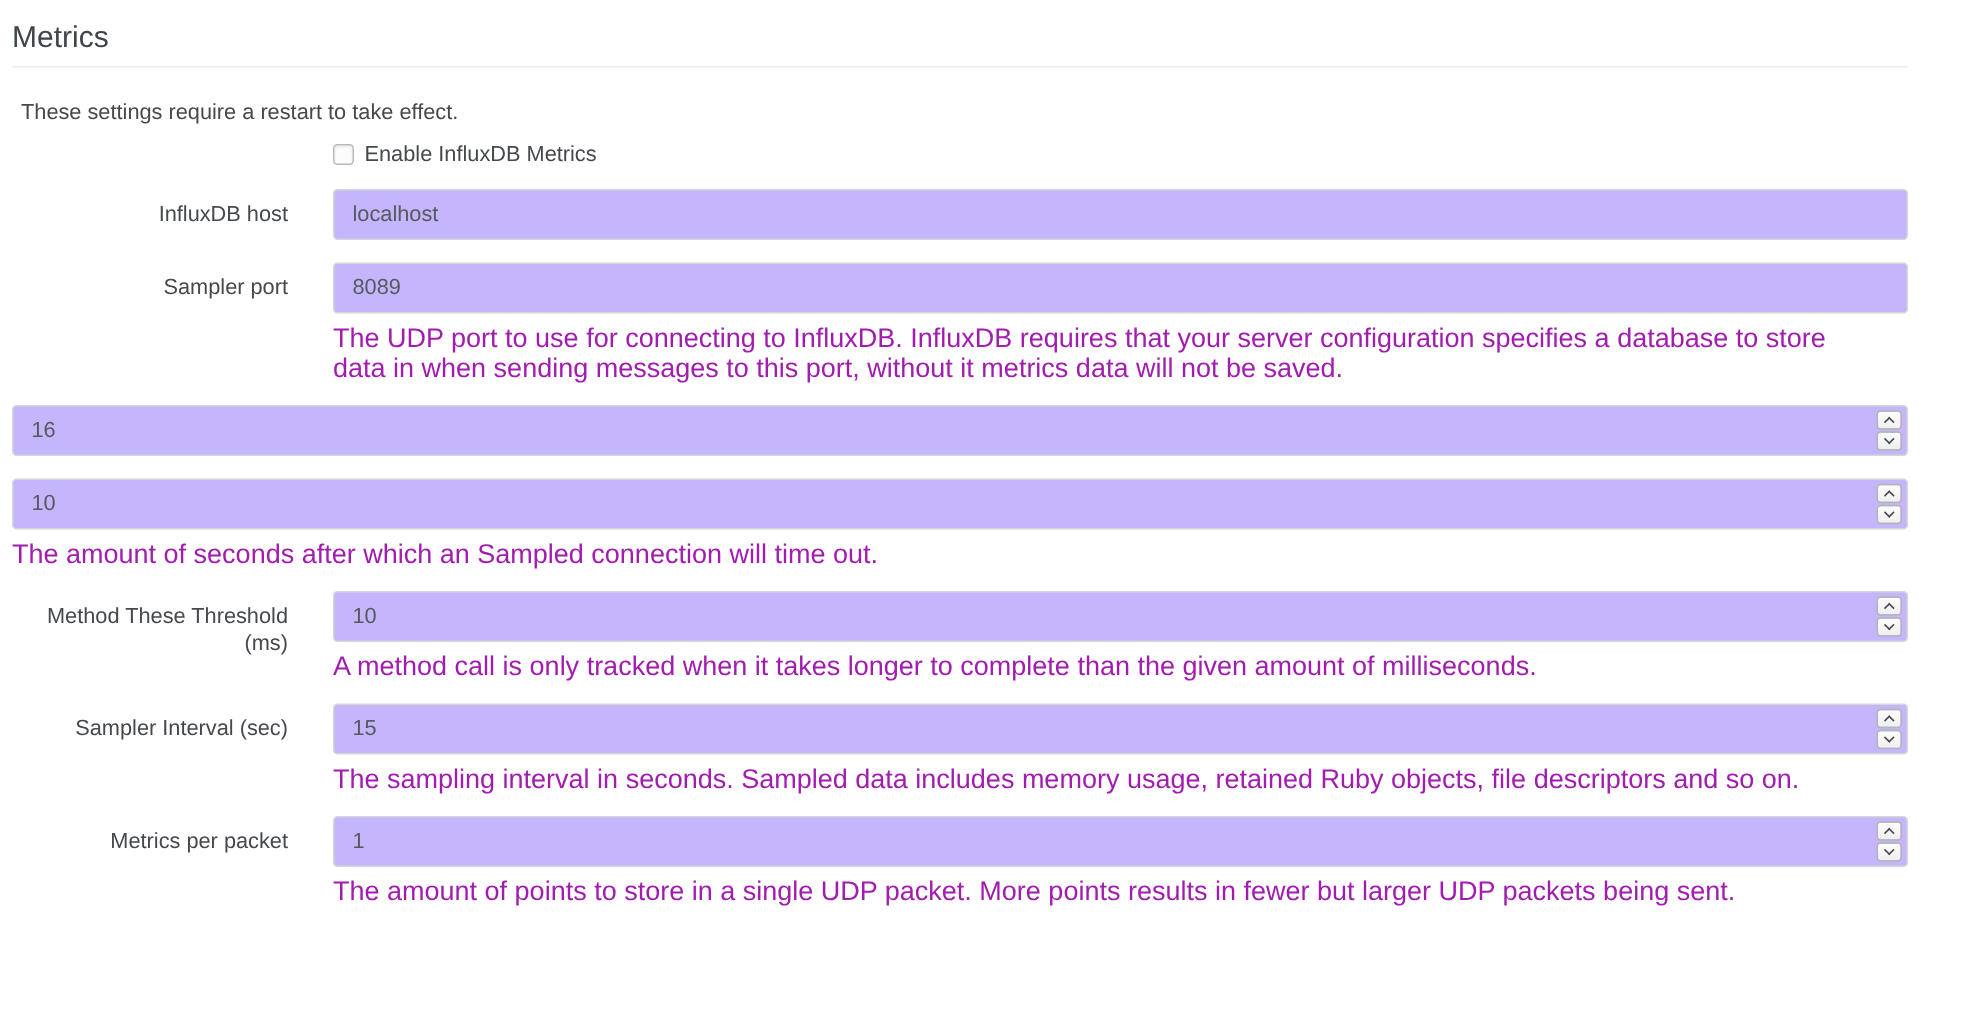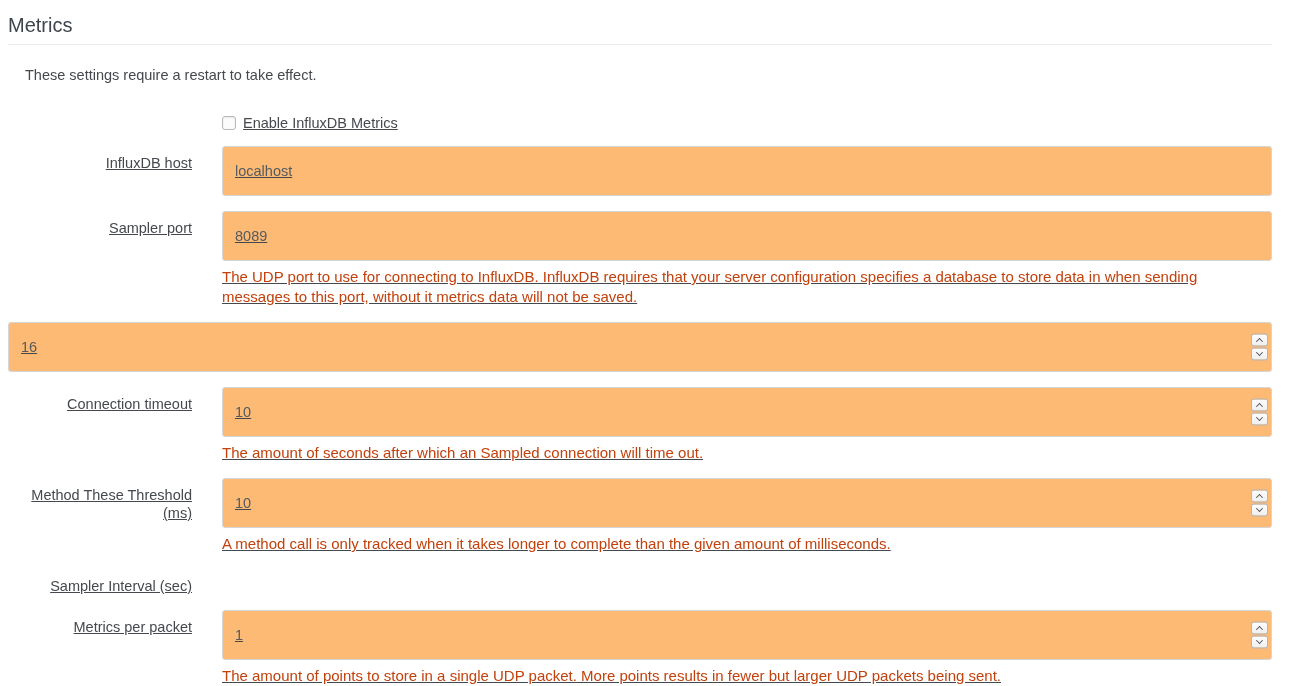--- a/index.html
+++ b/index.html
@@ -23,26 +23,26 @@
     color: #3e454d;
     margin: 0;
     line-height: 26px;
   }
   hr.title-rule {
     border: 0;
     border-top: 1px solid #ececee;
     margin: 6px 0 0 0;
   }
   .restart-note {
-    margin: 20px 0 0 17px;
+    margin: 20px 0 0 6px;
     font-size: 14.5px;
     color: #45494e;
     line-height: 20px;
   }
-  form { margin-top: 28px; text-decoration: underline; }
+  form { margin-top: 8px; }
   .checkbox-row {
     display: flex;
     align-items: center;
     gap: 7px;
     padding-left: 214px;
     margin-bottom: 13px;
     height: 20px;
   }
   .checkbox-row input[type="checkbox"] {
     appearance: none;
@@ -55,49 +55,50 @@
     box-shadow: inset 0 1px 2px rgba(0,0,0,0.08);
     margin: 0;
   }
   .checkbox-row label {
     font-size: 14.5px;
     color: #45494e;
   }
   .form-group {
     display: flex;
     margin-bottom: 15px;
+    justify-content: flex-end;
   }
   .control-label {
     flex: 0 0 214px;
     padding-right: 30px;
     padding-top: 8px;
     text-align: right;
     font-size: 14.5px;
     color: #45494e;
     line-height: 18px;
   }
   .control-col { flex: 1; min-width: 0; }
   .input-wrap { position: relative; }
   input.form-control {
     display: block;
     width: 100%;
-    height: 50px;
+    height: 34px;
     padding: 6px 12px;
     font-size: 14.5px;
     font-family: inherit;
     color: #555a5f;
-    background: #fdba74;
+    background: #c4b5fd;
     border: 1px solid #d6d6d6;
     border-radius: 3px;
     outline: none;
   }
   .help-block {
     margin: 6px 0 0 0;
-    font-size: 15px;
-    color: #c2410c;
+    font-size: 18px;
+    color: #a21caf;
     line-height: 20px;
     max-width: 1034px;
   }
   .spinner {
     position: absolute;
     right: 4px;
     top: 50%;
     transform: translateY(-50%);
     display: flex;
     flex-direction: column;
@@ -171,21 +172,20 @@
               </button>
             <button type="button" class="spin-btn">
                 <i class="chev down"></i>
               </button>
           </span>
         </div>
       </div>
     </div>
 
     <div class="form-group">
-      <label class="control-label">Connection timeout</label>
       <div class="control-col">
         <div class="input-wrap">
           <input class="form-control" type="text" value="10" style="">
           <span class="spinner">
             <button type="button" class="spin-btn">
                 <i class="chev up"></i>
               </button>
             <button type="button" class="spin-btn">
                 <i class="chev down"></i>
               </button>
@@ -208,20 +208,34 @@
                 <i class="chev down"></i>
               </button>
           </span>
         </div>
         <p class="help-block">A method call is only tracked when it takes longer to complete than the given amount of milliseconds.</p>
       </div>
     </div>
 
     <div class="form-group">
       <label class="control-label">Sampler Interval (sec)</label>
+      <div class="control-col">
+        <div class="input-wrap">
+          <input class="form-control" type="text" value="15" style="">
+          <span class="spinner">
+            <button type="button" class="spin-btn">
+                <i class="chev up"></i>
+              </button>
+            <button type="button" class="spin-btn">
+                <i class="chev down"></i>
+              </button>
+          </span>
+        </div>
+        <p class="help-block">The sampling interval in seconds. Sampled data includes memory usage, retained Ruby objects, file descriptors and so on.</p>
+      </div>
     </div>
 
     <div class="form-group">
       <label class="control-label">Metrics per packet</label>
       <div class="control-col">
         <div class="input-wrap">
           <input class="form-control" type="text" value="1" style="">
           <span class="spinner">
             <button type="button" class="spin-btn">
                 <i class="chev up"></i>

